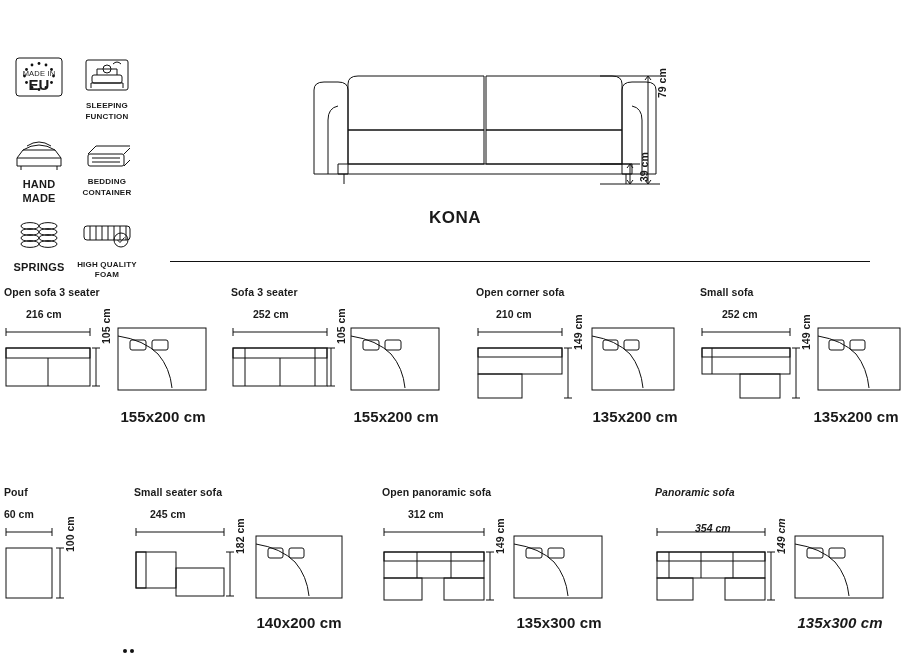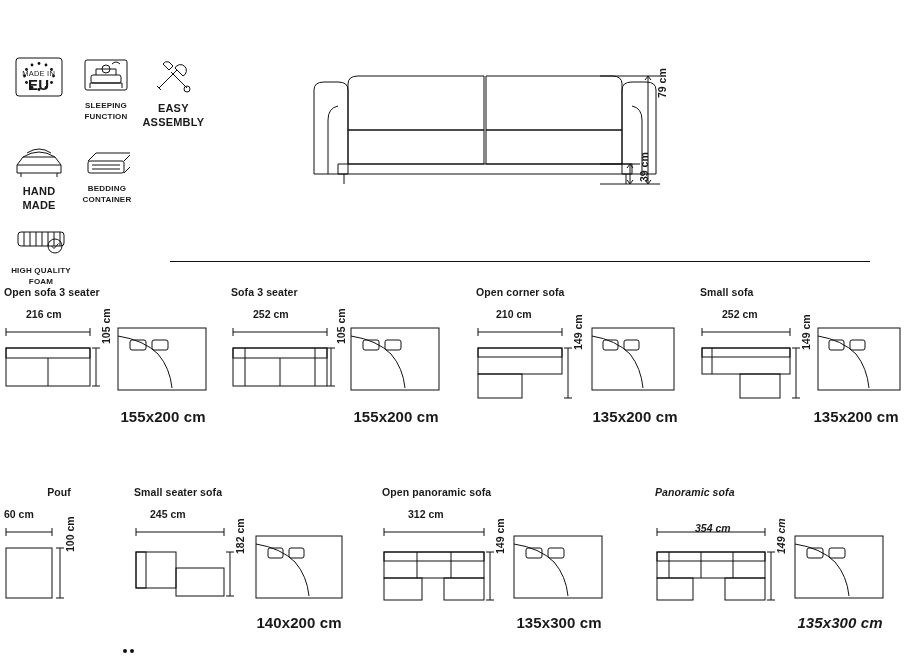--- a/index.html
+++ b/index.html
@@ -93,33 +93,20 @@
             <rect x="7" y="19" width="30" height="8" rx="2" class="ln"></rect>
             <path class="ln" d="M12 19 v-6 h20 v6"></path>
             <circle cx="22" cy="13" r="4" class="ln"></circle>
             <path class="ln" d="M28 8 q4 -4 8 0"></path>
           </svg>
         </div>
         <div class="cap">SLEEPING</div>
         <div class="cap">FUNCTION</div>
       </div>
 
-      <div class="badge">
-        <div class="ic">
-          <svg width="44" height="42" viewBox="0 0 44 42">
-            <path class="ln" d="M8 32 L26 14 M6 30 l4 4"></path>
-            <path class="ln" d="M24 12 a6 6 0 1 1 8 8 l-6 -6z"></path>
-            <path class="ln" d="M36 32 L20 16"></path>
-            <path class="ln" d="M18 14 l-6 -6 a5 5 0 0 1 6 -2 l4 4z"></path>
-            <circle cx="36" cy="33" r="3" class="ln"></circle>
-          </svg>
-        </div>
-        <div class="cap big">EASY</div>
-        <div class="cap big">Assembly</div>
-      </div>
     </div>
 
     <div class="badge-row" style="margin-top:8px;">
       <div class="badge">
         <div class="ic">
           <svg width="52" height="42" viewBox="0 0 52 42">
             <path class="ln" d="M4 26 h44 v8 h-44z"></path>
             <path class="ln" d="M4 26 l6 -8 h32 l6 8"></path>
             <path class="ln" d="M10 18 q16 -10 32 0"></path>
             <path class="ln" d="M14 14 q12 -8 24 0"></path>
@@ -138,20 +125,37 @@
             <path class="ln" d="M40 22 l8 -8 v12 l-8 8"></path>
             <path class="ln" d="M8 26 h28 M8 30 h28"></path>
           </svg>
         </div>
         <div class="cap">BEDDING</div>
         <div class="cap">CONTAINER</div>
       </div>
     </div>
 
     <div class="badge-row" style="margin-top:8px;">
+      <div class="badge">
+        <div class="ic">
+          <svg width="46" height="40" viewBox="0 0 46 40">
+            <g class="ln">
+              <ellipse cx="14" cy="10" rx="9" ry="3.4"></ellipse>
+              <ellipse cx="14" cy="16" rx="9" ry="3.4"></ellipse>
+              <ellipse cx="14" cy="22" rx="9" ry="3.4"></ellipse>
+              <ellipse cx="14" cy="28" rx="9" ry="3.4"></ellipse>
+              <ellipse cx="32" cy="10" rx="9" ry="3.4"></ellipse>
+              <ellipse cx="32" cy="16" rx="9" ry="3.4"></ellipse>
+              <ellipse cx="32" cy="22" rx="9" ry="3.4"></ellipse>
+              <ellipse cx="32" cy="28" rx="9" ry="3.4"></ellipse>
+            </g>
+          </svg>
+        </div>
+        <div class="cap big">SPRINGS</div>
+      </div>
 
       <div class="badge badge2">
         <div class="ic">
           <svg width="52" height="36" viewBox="0 0 52 36">
             <rect x="3" y="8" width="46" height="14" rx="3" class="ln"></rect>
             <g class="ln">
               <path d="M9 8 v14 M15 8 v14 M21 8 v14 M27 8 v14 M33 8 v14 M39 8 v14 M45 8 v14"></path>
             </g>
             <circle cx="40" cy="22" r="7" fill="#fff" class="ln"></circle>
             <path class="ln" d="M36.5 22 l2.5 2.5 l4.5 -5"></path>
@@ -184,20 +188,21 @@
 
       <path class="ln" d="M300 22 h60 M300 130 h60 M300 110 h40"></path>
       <path class="ln" d="M348 22 v108 M330 110 v20"></path>
       <path class="ln" d="M345 26 l3 -4 l3 4 M345 126 l3 4 l3 -4"></path>
       <path class="ln" d="M327 114 l3 -4 l3 4 M327 126 l3 4 l3 -4"></path>
     </svg>
     <div style="position:absolute;left:356px;top:44px;font-size:10.5px;font-weight:bold;transform:rotate(-90deg);transform-origin:left top;white-space:nowrap;">79 cm</div>
     <div style="position:absolute;left:338px;top:128px;font-size:10.5px;font-weight:bold;transform:rotate(-90deg);transform-origin:left top;white-space:nowrap;">39 cm</div>
   </div>
 
+  <div class="hero-title">KONA</div>
 
   <div class="sep"></div>
 
   <div class="variants">
 
     <div class="vrow">
 
       <div class="vcell" style="left:4px;width:216px;">
         <div class="vlabel">Open sofa 3 seater</div>
         <div style="position:relative;height:150px;margin-top:10px;">
@@ -283,21 +288,21 @@
             <rect x="13" y="14" width="15" height="10" rx="2" class="ln"></rect>
             <rect x="34" y="14" width="15" height="10" rx="2" class="ln"></rect>
           </svg>
           <div class="vbed-label" style="position:absolute;left:106px;top:100px;width:100px;">135x200 cm</div>
         </div>
       </div>
     </div>
 
     <div class="vrow" style="margin-top:0;">
 
-      <div class="vcell" style="left:4px;width:110px;text-align:center;">
+      <div class="vcell" style="left:4px;width:110px;">
         <div class="vlabel">Pouf</div>
         <div style="position:relative;height:150px;margin-top:10px;">
           <div class="dim" style="position:absolute;left:0px;top:0;">60 cm</div>
           <svg style="position:absolute;left:0;top:18px;" width="90" height="90" viewBox="0 0 90 90">
             <path class="ln" d="M2 6 h46 M2 2 v8 M48 2 v8"></path>
             <rect x="2" y="22" width="46" height="50" class="ln"></rect>
             <path class="ln" d="M56 22 v50 M52 22 h8 M52 72 h8"></path>
           </svg>
           <div class="dim" style="position:absolute;left:60px;top:44px;transform:rotate(-90deg);transform-origin:left top;white-space:nowrap;">100 cm</div>
         </div>

